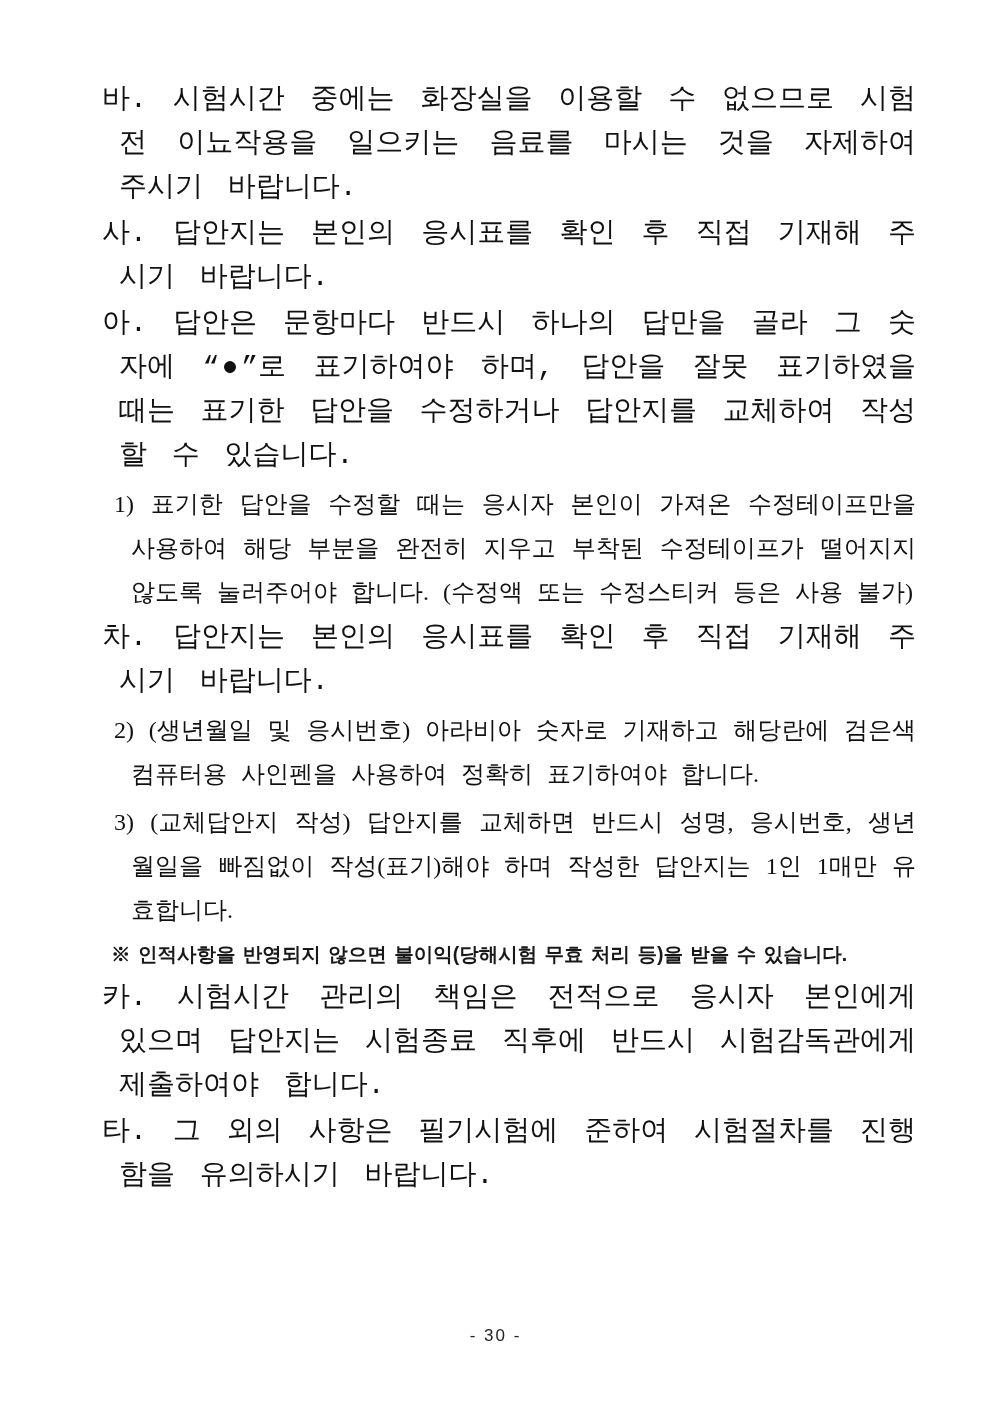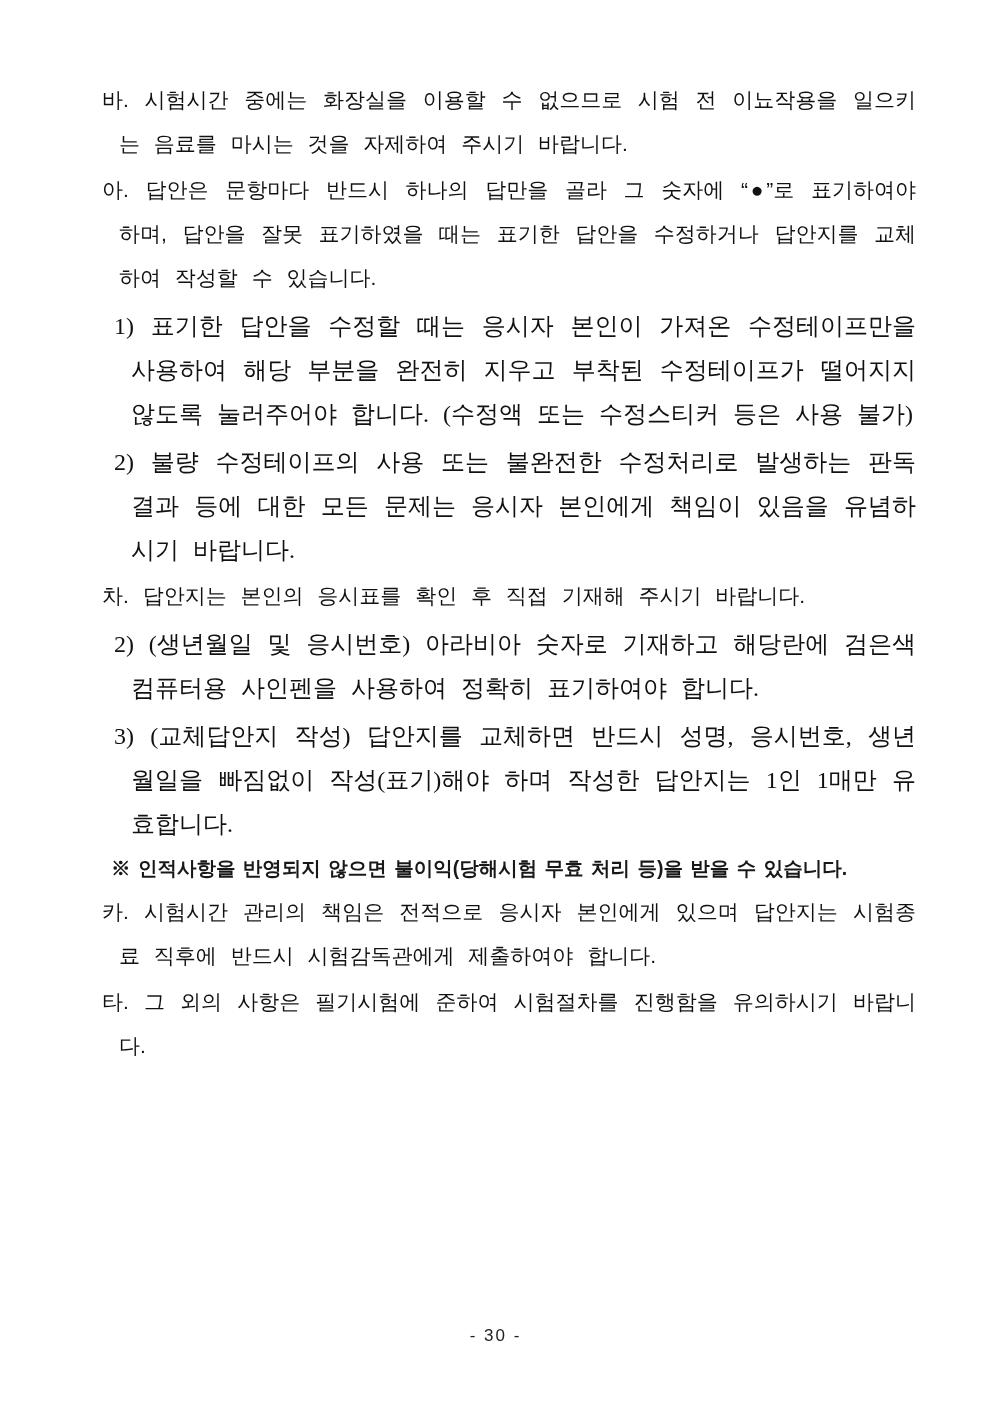--- a/index.html
+++ b/index.html
@@ -20,27 +20,27 @@
     left: 102px;
     top: 76px;
     width: 814px;
   }
   .item {
     margin: 0;
     text-align: justify;
     word-break: normal;
   }
   .item.main {
-    font-size: 21px;
+    font-size: 28px;
     line-height: 44px;
     padding-left: 17px;
     text-indent: -17px;
     word-spacing: 8px;
     margin-top: 2px;
-    font-family: Liberation Sans, sans-serif;
+    font-family: Liberation Mono, monospace;
   }
   .item.sub {
     font-size: 24px;
     line-height: 44px;
     margin-left: 12px;
     padding-left: 17px;
     text-indent: -17px;
     word-spacing: 8px;
     margin-top: 4px;
     font-family: "Liberation Serif", serif;
@@ -71,23 +71,23 @@
     letter-spacing: 2px;
     color: #222222;
   }
 </style>
 </head>
 <body>
 
 <div class="page">
   <div class="content">
       <p class="item main"><span class="label">바.</span> <span class="text">시험시간 중에는 화장실을 이용할 수 없으므로 시험 전 이뇨작용을 일으키는 음료를 마시는 것을 자제하여 주시기 바랍니다.</span></p>
+      <p class="item main"><span class="label">사.</span> <span class="text">답안지는 본인의 응시표를 확인 후 직접 기재해 주시기 바랍니다.</span></p>
       <p class="item main"><span class="label">아.</span> <span class="text">답안은 문항마다 반드시 하나의 답만을 골라 그 숫자에 “●”로 표기하여야 하며, 답안을 잘못 표기하였을 때는 표기한 답안을 수정하거나 답안지를 교체하여 작성할 수 있습니다.</span></p>
       <p class="item sub"><span class="label">1)</span> <span class="text">표기한 답안을 수정할 때는 응시자 본인이 가져온 수정테이프만을 사용하여 해당 부분을 완전히 지우고 부착된 수정테이프가 떨어지지 않도록 눌러주어야 합니다. (수정액 또는 수정스티커 등은 사용 불가)</span></p>
-      <p class="item sub"><span class="label">2)</span> <span class="text">불량 수정테이프의 사용 또는 불완전한 수정처리로 발생하는 판독 결과 등에 대한 모든 문제는 응시자 본인에게 책임이 있음을 유념하시기 바랍니다.</span></p>
       <p class="item main"><span class="label">차.</span> <span class="text">답안지는 본인의 응시표를 확인 후 직접 기재해 주시기 바랍니다.</span></p>
       <p class="item sub"><span class="label">2)</span> <span class="text">(생년월일 및 응시번호) 아라비아 숫자로 기재하고 해당란에 검은색 컴퓨터용 사인펜을 사용하여 정확히 표기하여야 합니다.</span></p>
       <p class="item sub"><span class="label">3)</span> <span class="text">(교체답안지 작성) 답안지를 교체하면 반드시 성명, 응시번호, 생년월일을 빠짐없이 작성(표기)해야 하며 작성한 답안지는 1인 1매만 유효합니다.</span></p>
       <p class="item note"><span class="label">※</span> <span class="text">인적사항을 반영되지 않으면 불이익(당해시험 무효 처리 등)을 받을 수 있습니다.</span></p>
       <p class="item main"><span class="label">카.</span> <span class="text">시험시간 관리의 책임은 전적으로 응시자 본인에게 있으며 답안지는 시험종료 직후에 반드시 시험감독관에게 제출하여야 합니다.</span></p>
       <p class="item main"><span class="label">타.</span> <span class="text">그 외의 사항은 필기시험에 준하여 시험절차를 진행함을 유의하시기 바랍니다.</span></p>
     </div>
   <div class="footer">- 30 -</div>
 </div>
 

